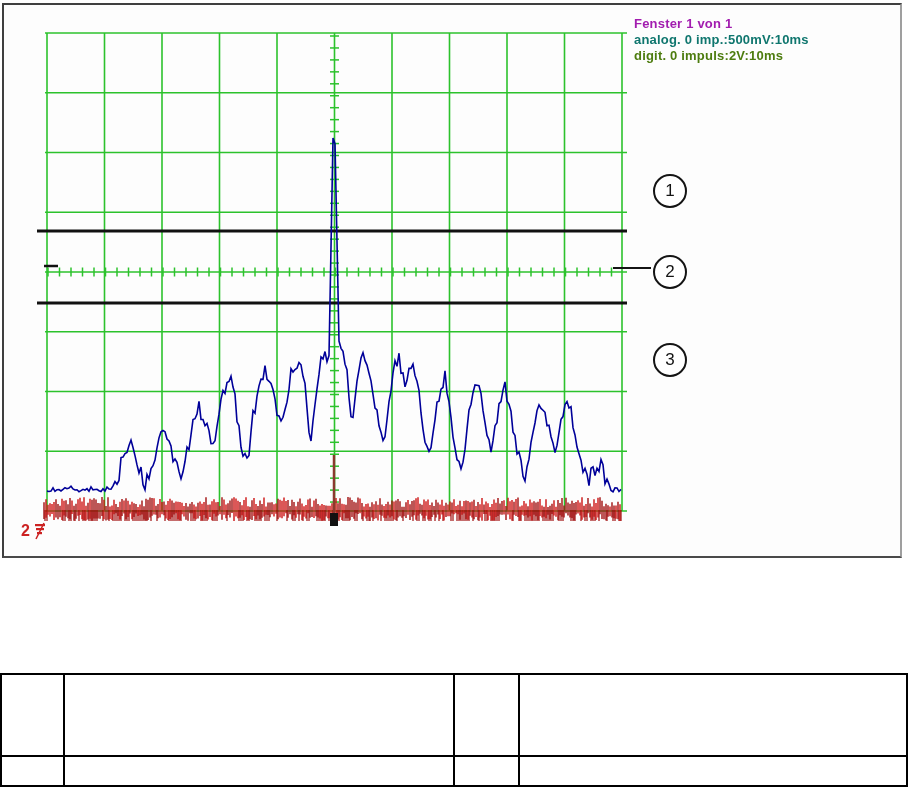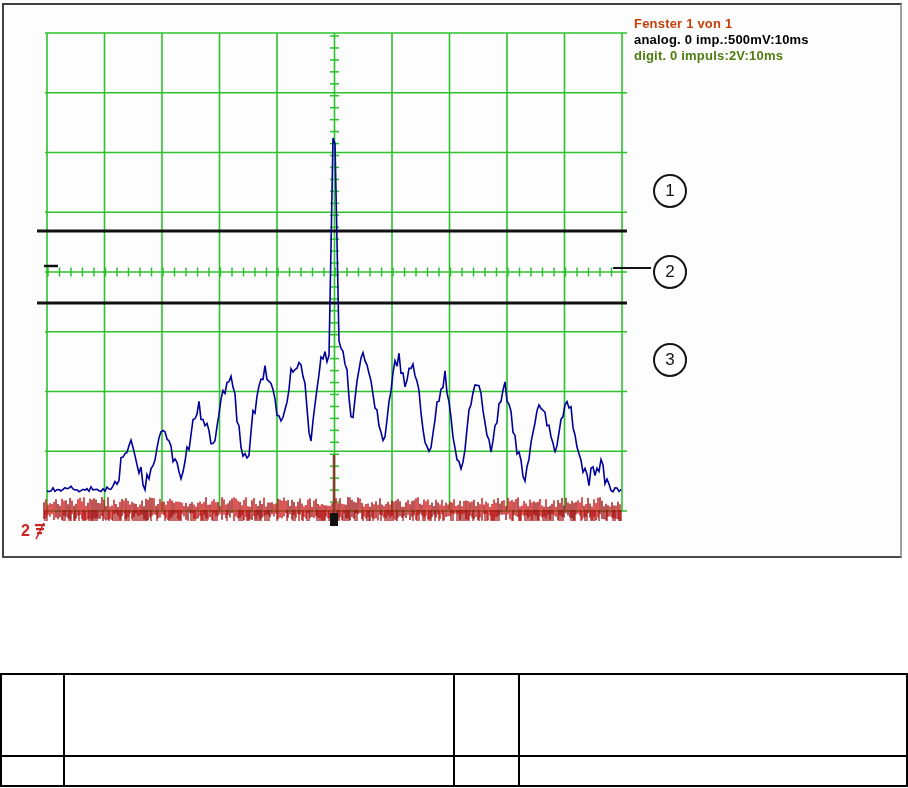--- a/index.html
+++ b/index.html
@@ -602,22 +602,22 @@
         <line x1="612" y1="500.51911197416484" x2="612" y2="513.7755811717361" stroke="#cc1111" stroke-width="1.4"></line>
         <line x1="614" y1="496.82736237347126" x2="614" y2="514.1723055820912" stroke="#a00d0d" stroke-width="1.4"></line>
         <line x1="615" y1="505" x2="615" y2="516" stroke="#a00d0d" stroke-width="1.2"></line>
         <line x1="616" y1="499.278976039961" x2="616" y2="515.9628766234964" stroke="#cc1111" stroke-width="1.4"></line>
         <line x1="617" y1="505" x2="617" y2="516" stroke="#a00d0d" stroke-width="1.2"></line>
         <line x1="330" y1="450" x2="330" y2="509" stroke="#8b3a2e" stroke-width="2.5"></line>
         <rect x="326" y="508" width="8" height="13" fill="#111111"></rect>
         <polyline points="43,486.1095681460574 45,486.4321906570966 47,486.0840823090946 49,482.8448916444555 51,486.3826930326099 53,484.7146037354444 55,484.5041929649189 57,485.9017376203711 59,484.38866213110407 61,482.7017111393756 63,483.6474484017651 65,483.1068865964189 67,481.2067640331973 69,483.931528906604 71,485.0018030409036 73,484.7700226720689 75,486.7154270254874 77,485.6395386626412 79,484.3697527842596 81,485.17262589173123 83,483.659927422846 85,486.2394911922248 87,481.91058547228863 89,484.8914498088595 91,484.518999000653 93,484.4236239301614 95,485.73244819166854 97,486.5692517973053 99,483.74470250029117 101,486.1352838245738 103,482.0812399798176 105,484.08918636633706 107,484.20803384037896 109,480.83275899135816 111,476.58517678491773 113,479.17980701389416 115,475.4995623132835 117,452.5881962116808 119,452.0398271770527 121,448.6219671811908 123,447.5360990922898 125,440.4740060206503 127,435.07284740917385 129,442.54176832698283 131,450.56095342449845 133,459.94049534164367 135,468.0379056941718 137,462.0028884297858 139,479.9127870123833 141,484.91524189276 143,469.4727197241038 145,473.9067007806152 147,463.66743603758516 149,460.7083103712648 151,455.0219733368605 153,442.7985239829868 155,432.8608278275778 157,426.81850245359044 159,425.3602331828326 161,426.6738719529162 163,434.01189752233523 165,435.97294012866917 167,441.0148653915773 169,456.71803725225226 171,454.0455047409981 173,457.2999823645999 175,466.6556189051519 177,473.8456744220108 179,466.8153502485405 181,456.502141775315 183,441.98420881144705 185,444.64038331570725 187,429.8935592891027 189,414.5623346205801 191,413.69056634418666 193,409.027625766024 195,396.3602649193257 197,414.38346413932743 199,414.47575554959474 201,420.74764225147663 203,418.3931913416833 205,425.6280038829893 207,438.67488995306195 209,438.4950352297475 211,435.79057057114943 213,421.3575810488313 215,409.2133825591455 217,394.12501913768546 219,385.4940591018647 221,388.4725598132859 223,377.56319585156933 225,376.4596703913063 227,371.1783212404698 229,382.0849579986185 231,388.8990917932242 233,416.8941773857921 235,420.6406124394387 237,442.29136373959483 239,451.121548492834 241,448.5364238288254 243,452.990362630412 245,450.4125188168138 247,426.81301020495596 249,405.61323874058826 251,408.2387595575303 253,391.16623532337445 255,380.82747066331405 257,374.1099797870964 259,374.3216654441009 261,360.67364566487566 263,374.44672308079896 265,376.3101166135321 267,378.52253365926447 269,384.5321192260832 271,393.7699434828013 273,410.30148084424434 275,410.99532538466156 277,415.9215123709291 279,412.2699407072117 281,404.44918274941546 283,397.1540929477662 285,384.51041844251256 287,363.78273973775407 289,367.0351945783943 291,364.562563155219 293,363.26241776309905 295,357.5971650373191 297,359.7979338930299 299,371.2903872928272 301,378.37566096745434 303,403.311090547964 305,427.4385135676712 307,436.0360577922314 309,415.72245233617724 311,399.5210230242461 313,383.89365845583376 315,369.4498248975724 317,351.88883312903346 319,353.91168536655607 321,346.54195539020003 323,356.723279998824 325,350.61416491828857 327,242.54559995445115 329,133.07676984928548 331,138.57893896512687 333,236.49737958870827 335,336.08600531332195 337,343.32916262410583 339,346.30982547812164 341,359.1532293375582 343,364.76977278105915 345,392.6241398181766 347,411.6857210319489 349,412.4685366746038 351,393.94698984138665 353,376.13690284751357 355,364.85941493324935 357,353.05844442211094 359,347.62054345719514 361,355.6490984406322 363,360.0729543011635 365,368.22266571484505 367,375.8857034038752 369,389.40506863854824 371,403.0638940673321 373,405.0017340000719 375,420.7363722693175 377,427.1681007947773 379,435.47154697589576 381,431.733253037557 383,414.77133545391257 385,396.6766775753349 387,386.043233583495 389,367.80814689956605 391,355.7005111705512 393,361.3007269587368 395,348.24053225927054 397,368.3269099708647 399,367.95120044462385 401,381.84787223599847 403,375.29552918486297 405,363.40585694871845 407,363.42433711402117 409,359.16968201063577 411,370.6670683544129 413,376.283372842893 415,385.45073782913386 417,407.9679201986641 419,424.297001574561 421,437.226162975654 423,441.3473520528525 425,446.40079602859913 427,442.73310513111454 429,428.16883631510035 431,414.7735120605677 433,397.08921404145656 435,396.2519964557141 437,384.1534888084978 439,382.48718294017016 441,365.723024090752 443,388.1820507925004 445,396.56928671561184 447,412.30121259205043 449,432.06727134250104 451,442.89298453144727 453,454.7253832753748 455,456.4395817290992 457,463.76844627521933 459,457.1854385416955 461,444.4238353725523 463,424.093653876707 465,404.96073467992244 467,399.48056150488554 469,387.7325202044099 471,379.9784253727645 473,380.2722676601261 475,380.67625991515814 477,388.2913852807134 479,405.6887753676623 481,417.6313716318458 483,430.40344807915386 485,434.61869842372835 487,447.05571582429116 489,435.6728183235973 491,420.6822981160134 493,417.61729776822034 495,398.7026415180415 497,396.5440747763962 499,385.17848995737734 501,376.8808417614549 503,396.2015800368041 505,399.31155334375796 507,406.2594613473862 509,427.20005916319786 511,430.4294417809695 513,448.96686169169845 515,447.05065784268083 517,455.26899904571474 519,471.3242699634284 521,476.03305279873314 523,461.69178281240164 525,454.1912807937711 527,437.44149060957136 529,427.3708749558777 531,417.99304743818936 533,405.58634410463276 535,399.910162557289 537,403.3850217666477 539,405.29142071418465 541,407.2956989880651 543,420.789227456972 545,420.23038214705883 547,431.7068794470281 549,438.08917576633394 551,447.62375977151095 553,440.41829032562674 555,427.5986582558602 557,414.2711750742048 559,411.6012167762965 561,399.622775843367 563,396.6214995723218 565,403.08691785894337 567,401.70768855921926 569,422.6868135537952 571,429.98190364055336 573,442.0286953803152 575,448.6841480206698 577,455.2285736229271 579,467.2943785171956 581,463.34211921058596 583,469.18270087353886 585,480.64767152927817 587,463.23769007138907 589,461.83237123452125 591,470.522835643217 593,463.1314180638641 595,466.4111119847745 597,454.47045364938674 599,459.6476736675948 601,478.86106933020056 603,474.1906757514924 605,479.1355139160529 607,485.5286496775225 609,486.8159797896321 611,482.82812643268454 613,482.97882857266814 615,486.52843174804 617,484.4251203695312" fill="none" stroke="#000099" stroke-width="1.6"></polyline>
       </svg>
 
-    <div class="hdr" id="hdr-title" style="color: #c2410c;">Fenster 1 von 1</div>
-    <div class="hdr" id="hdr-analog" style="color: #000000;">analog. 0 imp.:500mV:10ms</div>
+    <div class="hdr" id="hdr-title" style="color: #a21caf;">Fenster 1 von 1</div>
+    <div class="hdr" id="hdr-analog" style="color: #0f766e;">analog. 0 imp.:500mV:10ms</div>
     <div class="hdr" id="hdr-digital" style="color: #4d7c0f;">digit. 0 impuls:2V:10ms</div>
 
     <div class="callout" id="callout-1" style="left: 649px; top: 169px;">
       <span>1</span>
     </div>
     <div class="callout" id="callout-2" style="left: 649px; top: 250px;">
       <span>2</span>
     </div>
     <div class="callout" id="callout-3" style="left: 649px; top: 338px;">
       <span>3</span>

